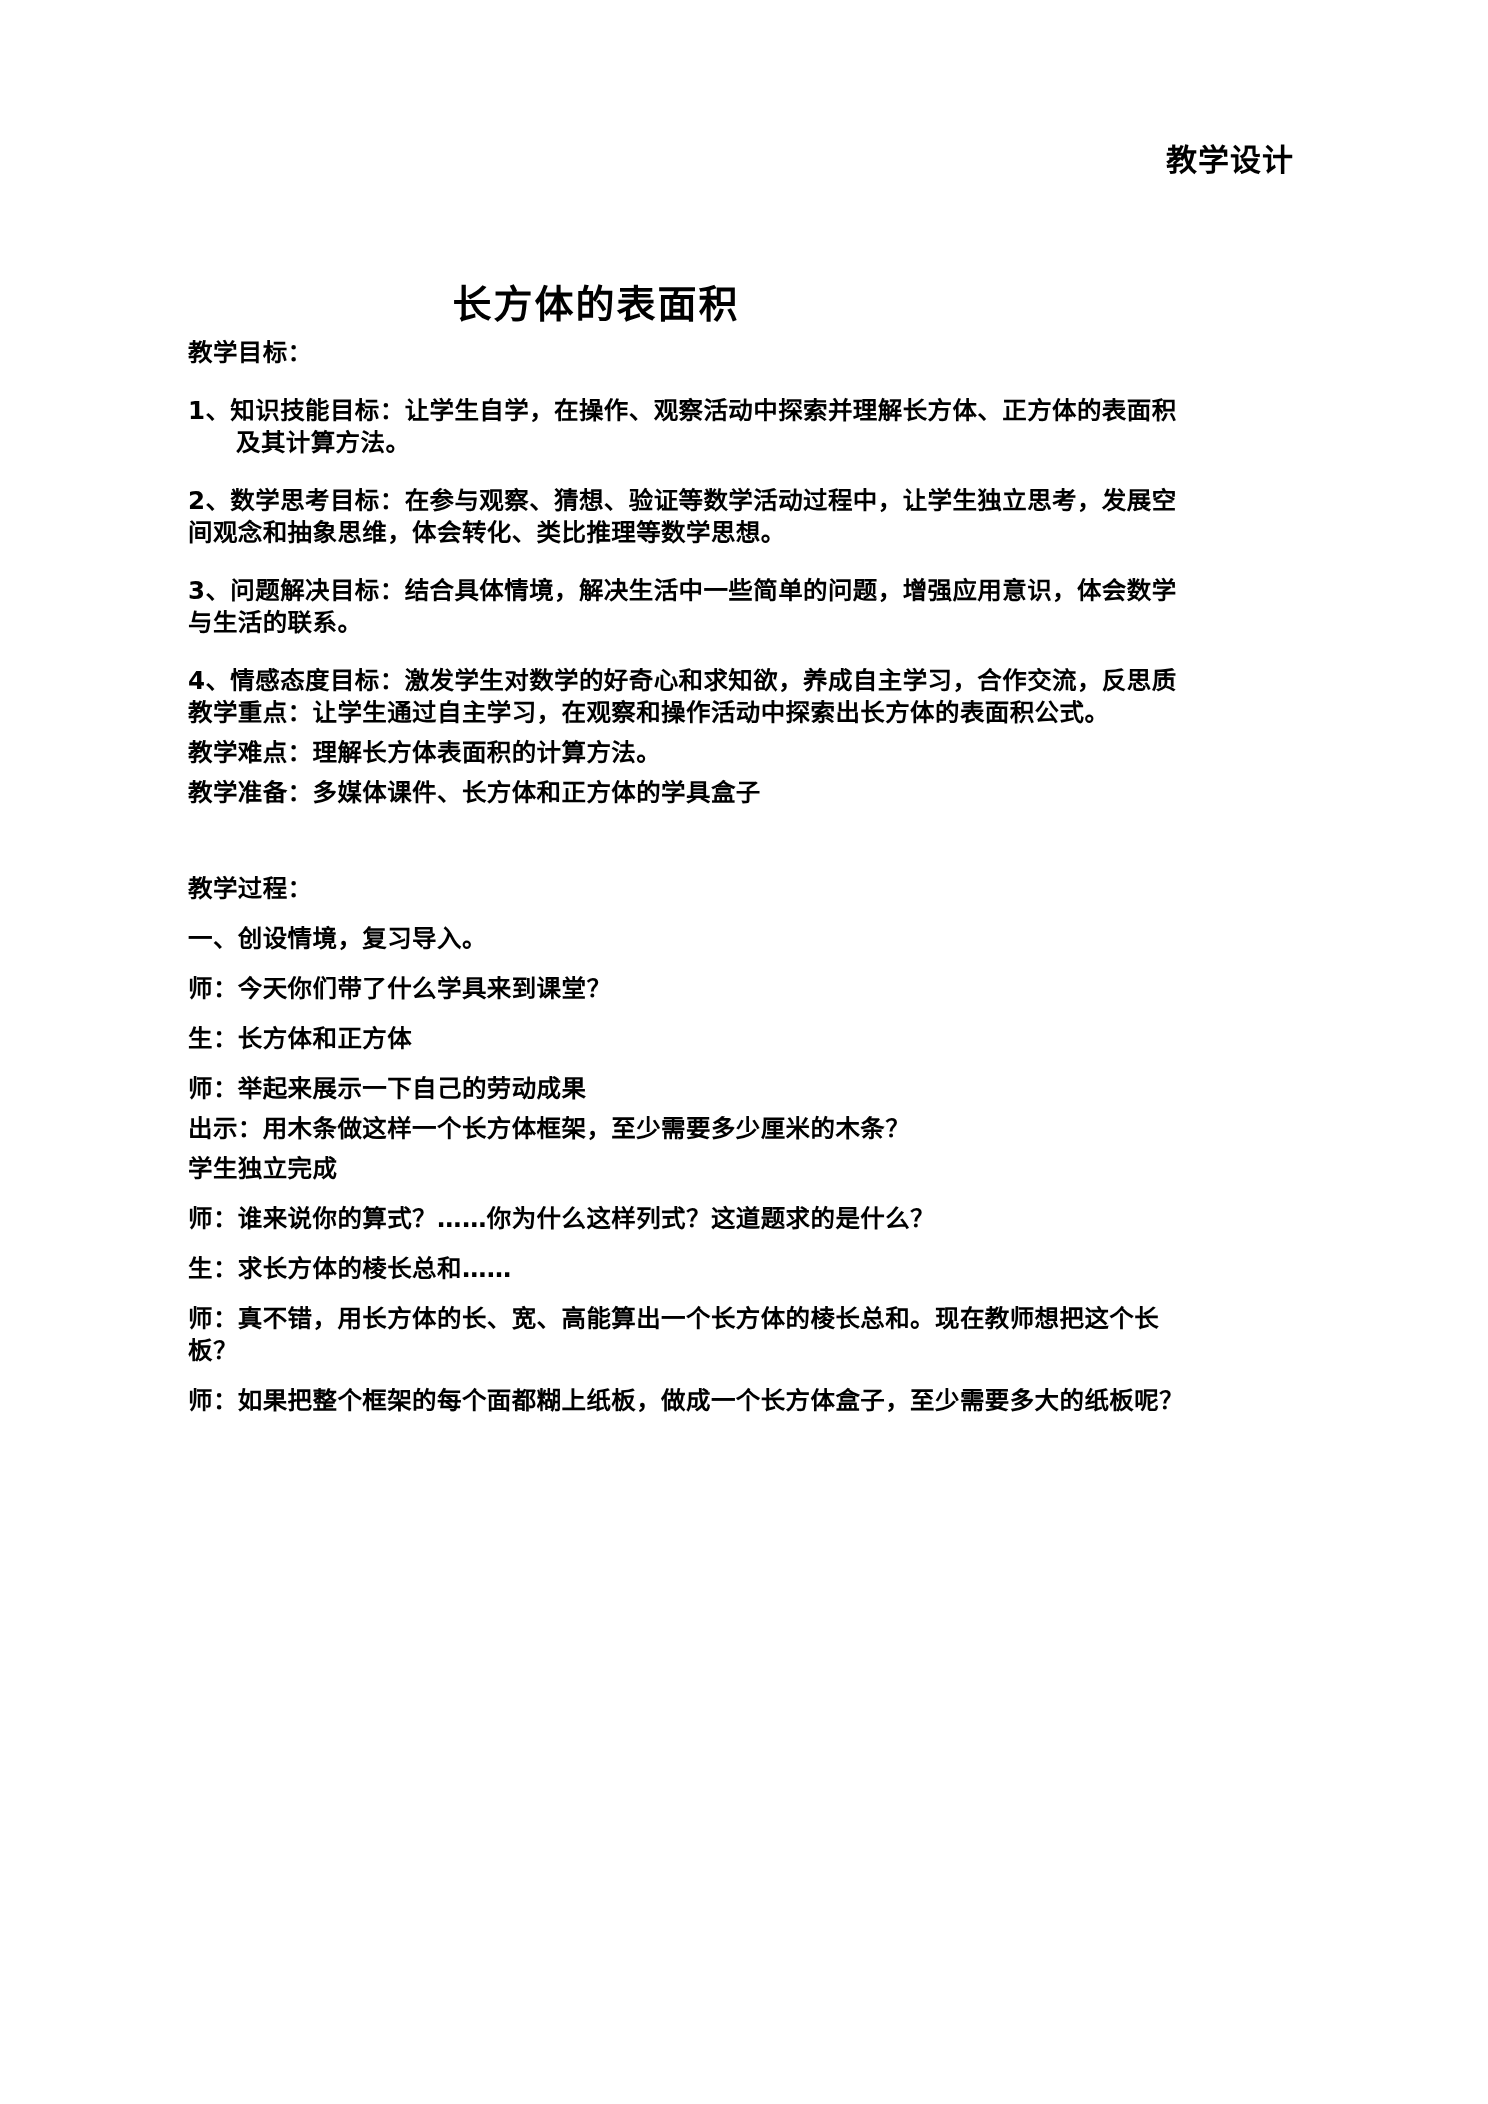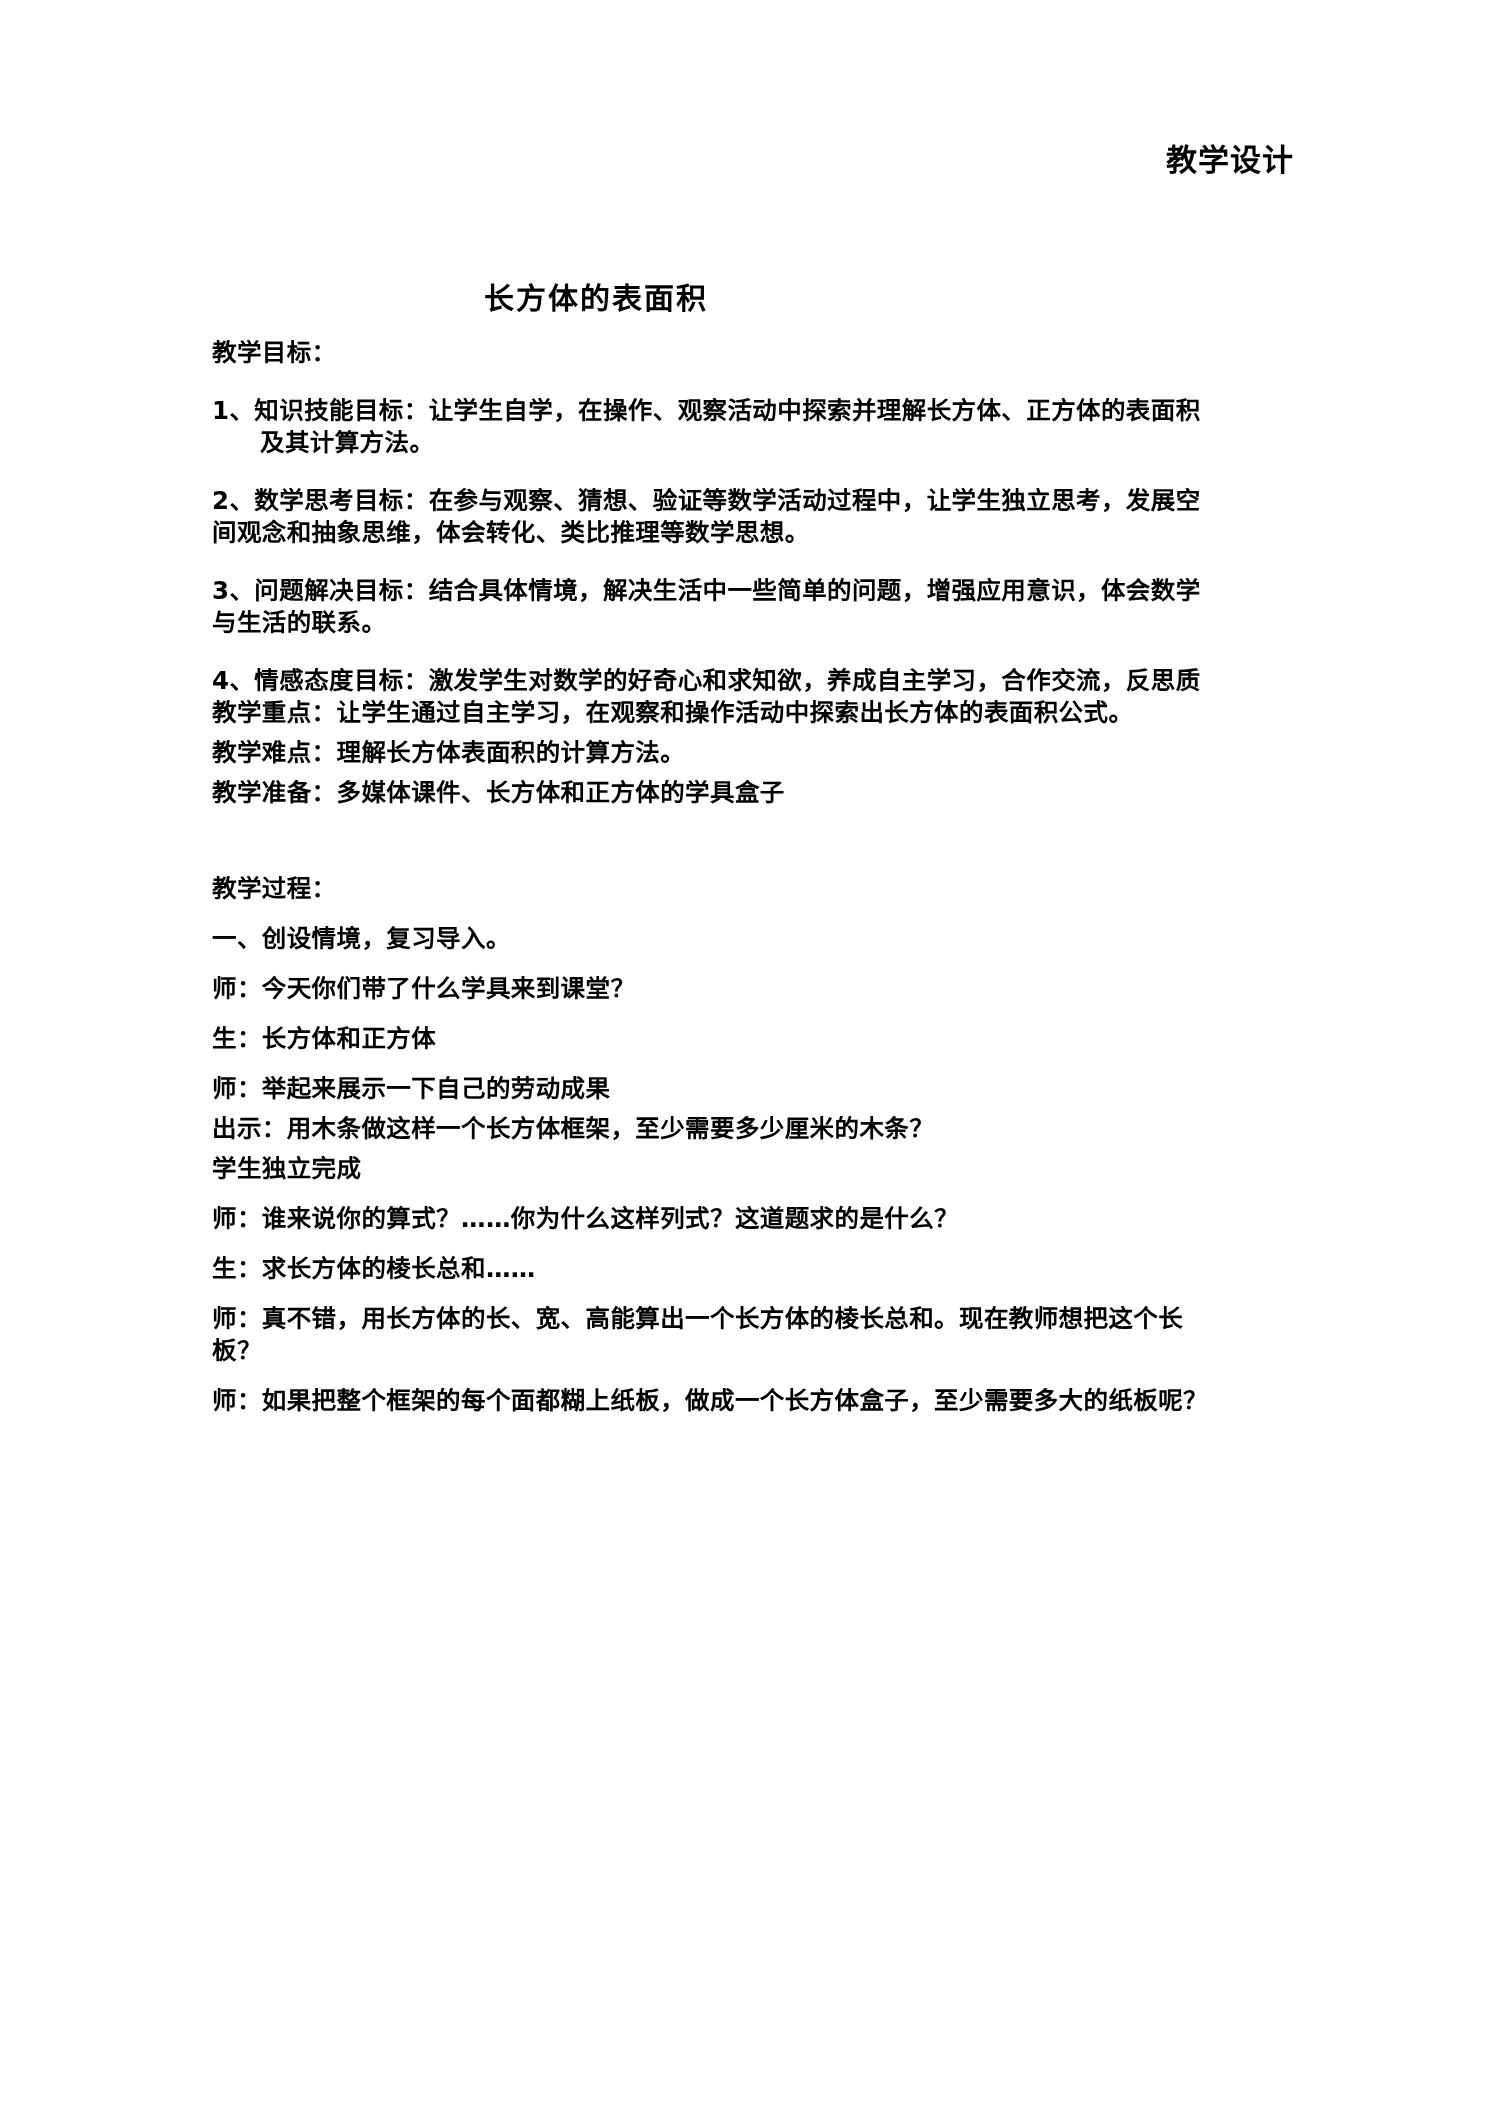--- a/index.html
+++ b/index.html
@@ -34,30 +34,30 @@
     letter-spacing: 1px;
   }
 
   
   .doc-title {
     position: absolute;
     left: 196px;
     top: 255px;
     width: 800px;
     text-align: center;
-    font-size: 30px;
+    font-size: 39px;
     line-height: 48px;
     font-weight: 700;
     letter-spacing: 2px;
   }
 
   
   .body-block {
     position: absolute;
-    left: 212px;
+    left: 188px;
     top: 338px;
     width: 1098px;
   }
   p.ln {
     margin: 0;
     font-size: 24.5px;
     line-height: 30px;
     font-weight: 700;
     letter-spacing: 0.4px;
     white-space: pre-wrap;

